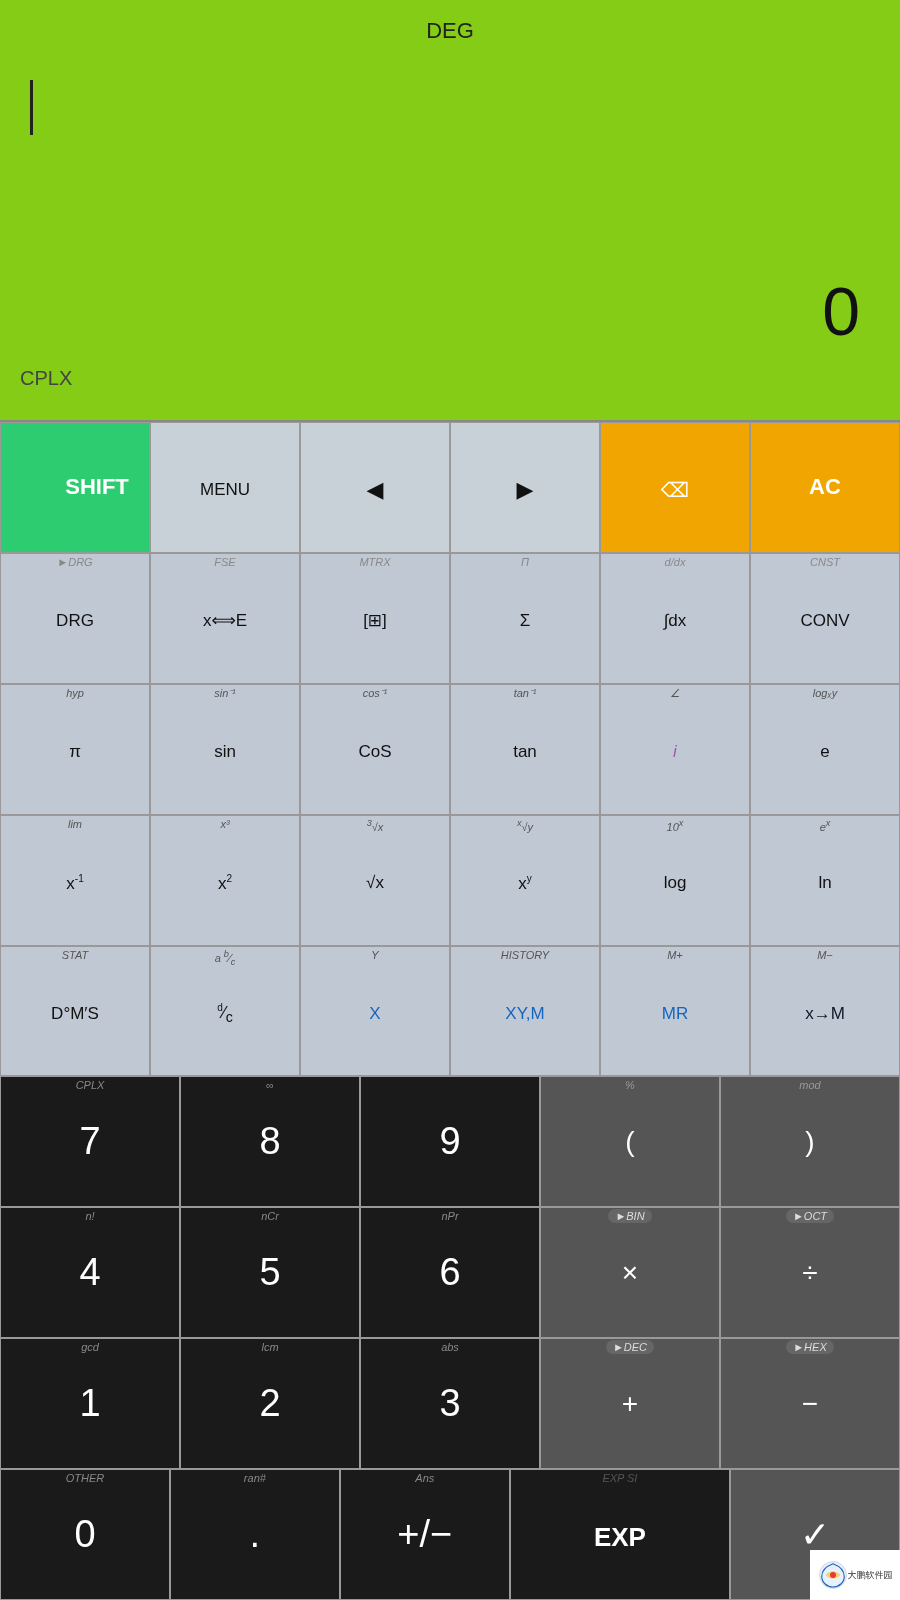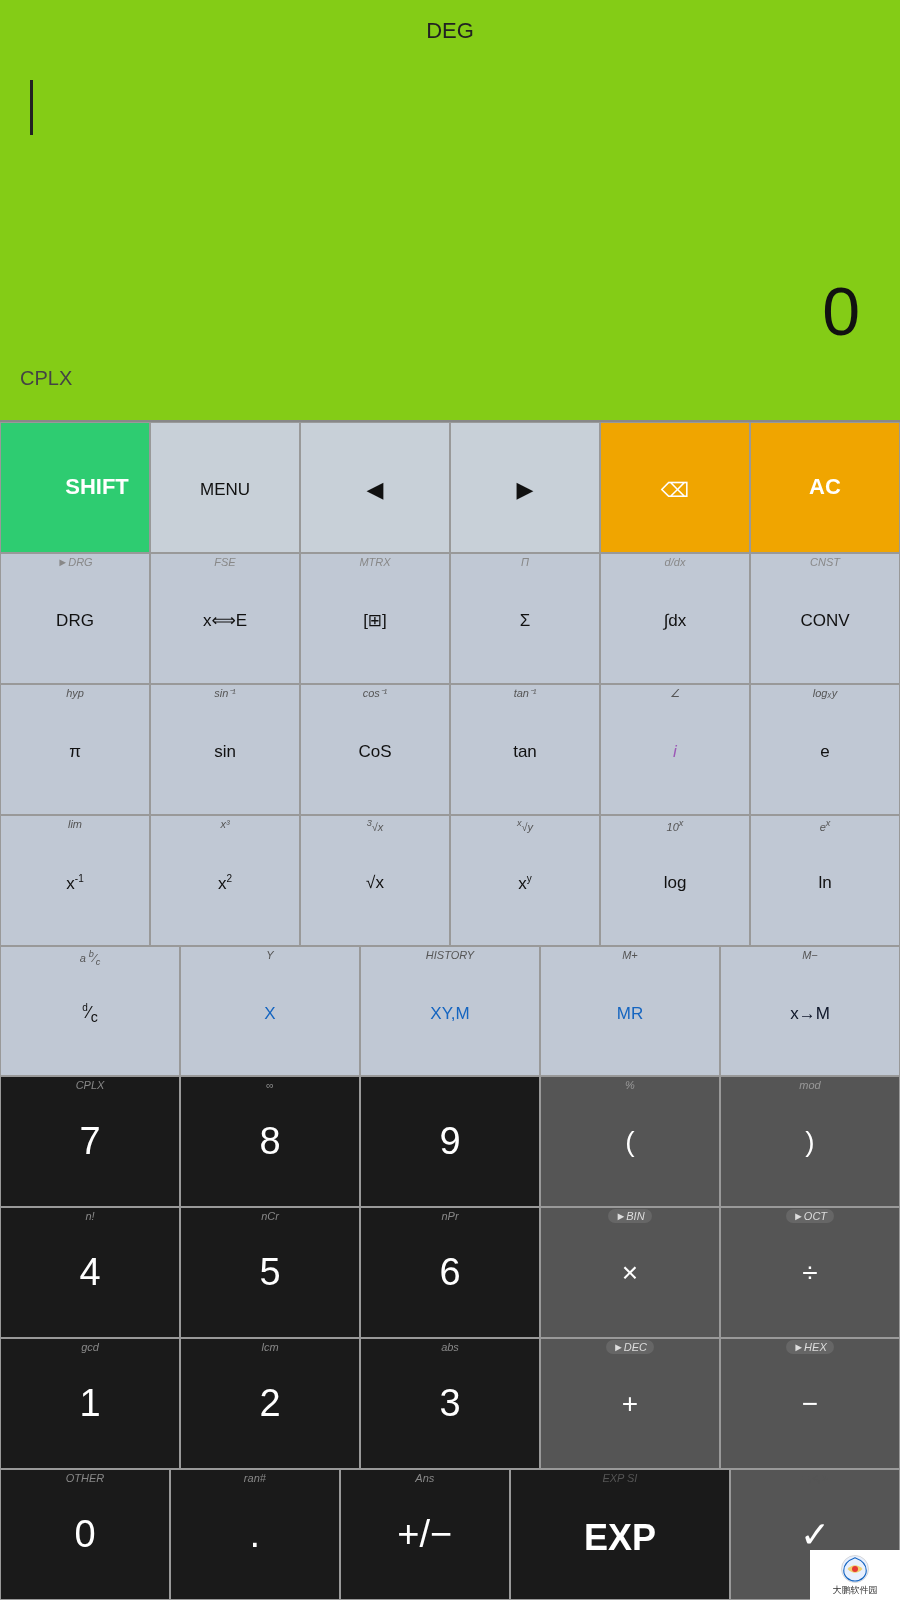--- a/index.html
+++ b/index.html
@@ -231,21 +231,20 @@
 
     
     #watermark {
       position: absolute;
       bottom: 0;
       right: 0;
       width: 90px;
       height: 50px;
       background: white;
       display: flex;
-      flex-direction: column;
       align-items: center;
       justify-content: center;
       font-size: 10px;
       color: #333;
       z-index: 10;
     }
 
     #watermark .wm-logo {
       width: 30px;
       height: 30px;
@@ -362,20 +361,24 @@
       <span class="key-main">log</span>
     </div>
     <div class="key row4-key">
       <span class="key-top-label">e<sup>x</sup></span>
       <span class="key-main">ln</span>
     </div>
   </div>
 
   <div class="key-row">
     <div class="key row5-key">
+      <span class="key-top-label">STAT</span>
+      <span class="key-main">D°M′S</span>
+    </div>
+    <div class="key row5-key">
       <span class="key-top-label">a <sup>b</sup>⁄<sub>c</sub></span>
       <span class="key-main"><sup>d</sup>⁄<sub>c</sub></span>
     </div>
     <div class="key row5-key">
       <span class="key-top-label">Y</span>
       <span class="key-main blue" style="color:#1565c0;">X</span>
     </div>
     <div class="key row5-key">
       <span class="key-top-label">HISTORY</span>
       <span class="key-main blue" style="color:#1565c0;">XY,M</span>
@@ -467,21 +470,21 @@
     <div class="key num-key">
       <span class="key-top-label">ran#</span>
       <span class="key-main">.</span>
     </div>
     <div class="key num-key">
       <span class="key-top-label">Ans</span>
       <span class="key-main">+/−</span>
     </div>
     <div class="key exp-key" style="background:#1a1a1a;">
       <span class="key-top-label">EXP SI</span>
-      <span class="key-main" style="color:white; font-size:36px; font-weight:bold; margin-top:6px;">EXP</span>
+      <span class="key-main" style="color:white; font-size:26px; font-weight:bold; margin-top:6px;">EXP</span>
     </div>
     <div class="key check-key" style="background:#555;">
       <span class="key-top-label">=,&lt;,&gt;</span>
       <span class="key-main" style="color:white; font-size:36px;">✓</span>
     </div>
   </div>
 
 </div>
 
 <div id="watermark">

